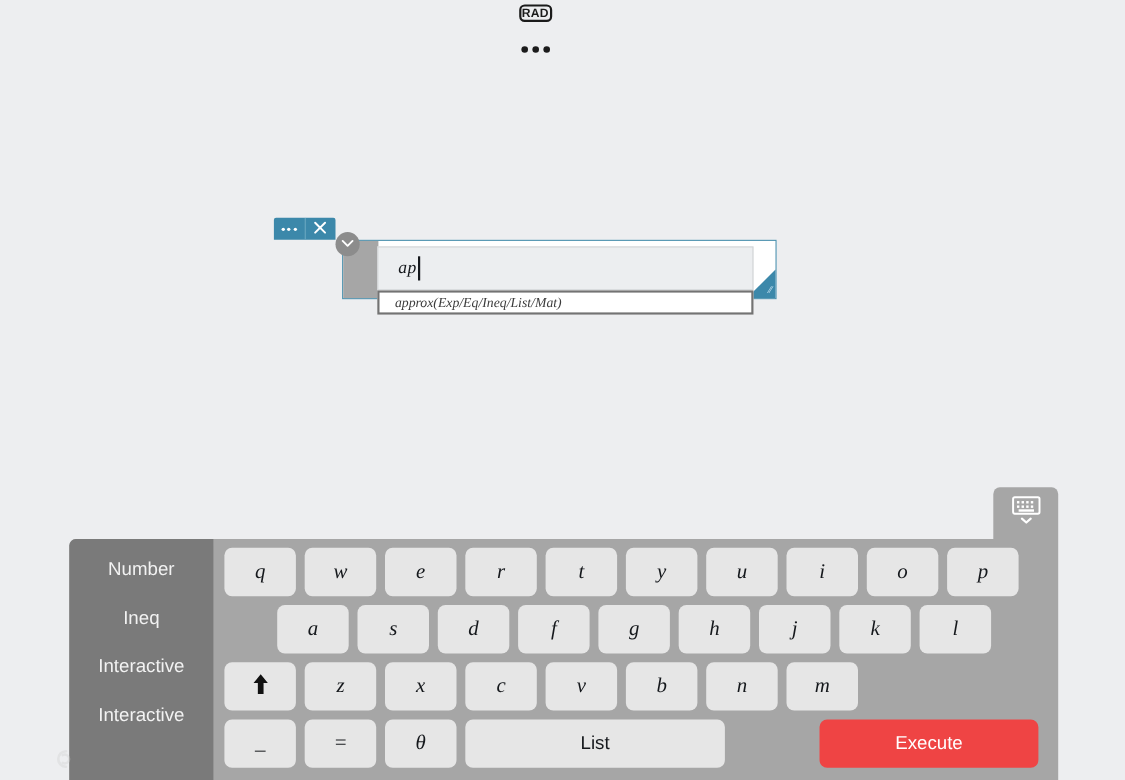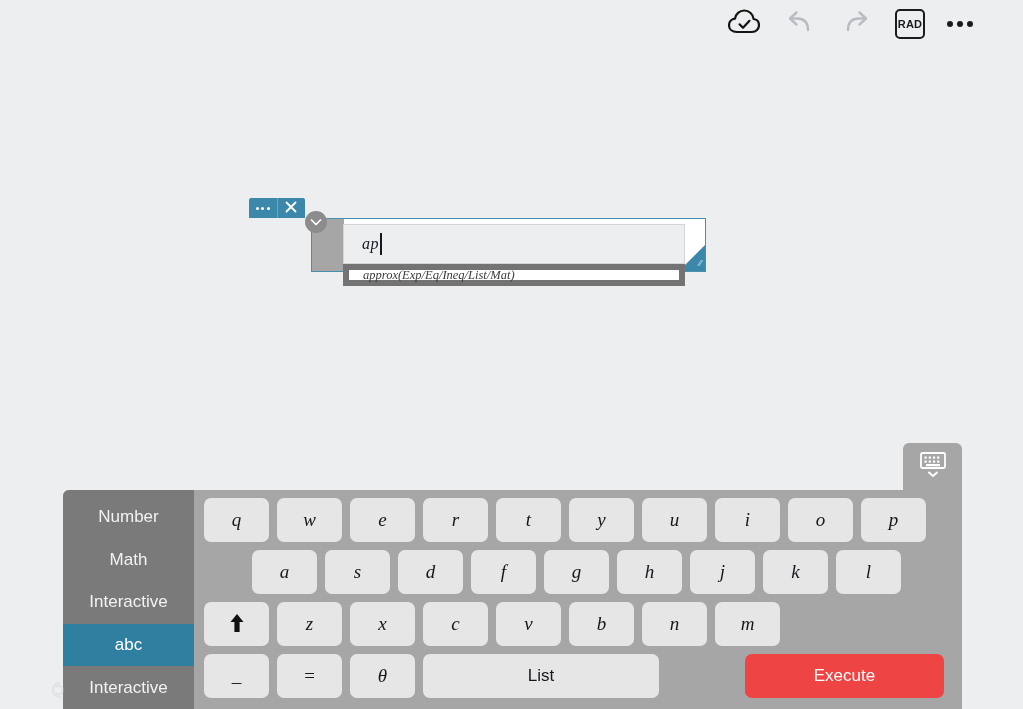--- a/index.html
+++ b/index.html
@@ -8,21 +8,21 @@
     overflow: hidden;
     font-family: "Liberation Sans", sans-serif;
   }
   body { background: #edeef0; position: relative; }
 
   
   .toolbar {
     position: absolute; top: 0; left: 0;
     width: 1023px; height: 48px;
     display: flex; align-items: center; justify-content: flex-end;
-    padding-right: 50px; gap: 22px;
+    padding-right: 50px; gap: 22px; flex-direction: column;
   }
   .tb-btn {
     width: 34px; height: 34px;
     display: flex; align-items: center; justify-content: center;
     cursor: pointer; background: transparent; border: none;
   }
   .rad-box {
     width: 30px; height: 30px;
     border: 2px solid #1b1b1b; border-radius: 5px;
     display: flex; align-items: center; justify-content: center;
@@ -95,21 +95,21 @@
     letter-spacing: .5px;
   }
   .caret {
     display: inline-block; width: 1.5px; height: 22px;
     background: #15181c; margin-left: 1px;
     vertical-align: -4px;
   }
   .dlg-suggest {
     position: absolute; left: 38px; top: 66px;
     width: 342px; height: 22px;
-    background: #ffffff; border: 6px solid #737373;
+    background: #ffffff; border: 2px solid #737373;
     z-index: 4;
     display: flex; align-items: center; padding-left: 14px;
     cursor: pointer;
   }
   .dlg-suggest-text {
     font-family: "Liberation Serif", serif;
     font-style: italic; font-size: 12.5px; color: #3b3b3b;
     white-space: nowrap;
   }
 
@@ -281,27 +281,24 @@
   </span>
 </div>
 
 <div class="keyboard">
 
   <div class="kb-sidebar">
     <div class="kb-tab">
       <span>Number</span>
     </div>
     <div class="kb-tab">
-      <span>Math</span>
+      <span>Ineq</span>
     </div>
     <div class="kb-tab">
       <span>Interactive</span>
-    </div>
-    <div class="kb-tab active">
-      <span>abc</span>
     </div>
     <div class="kb-tab">
       <span>Interactive</span>
     </div>
   </div>
 
   <div class="kb-keys">
 
     <div class="kb-row">
       <div class="key" style="width:65px">

